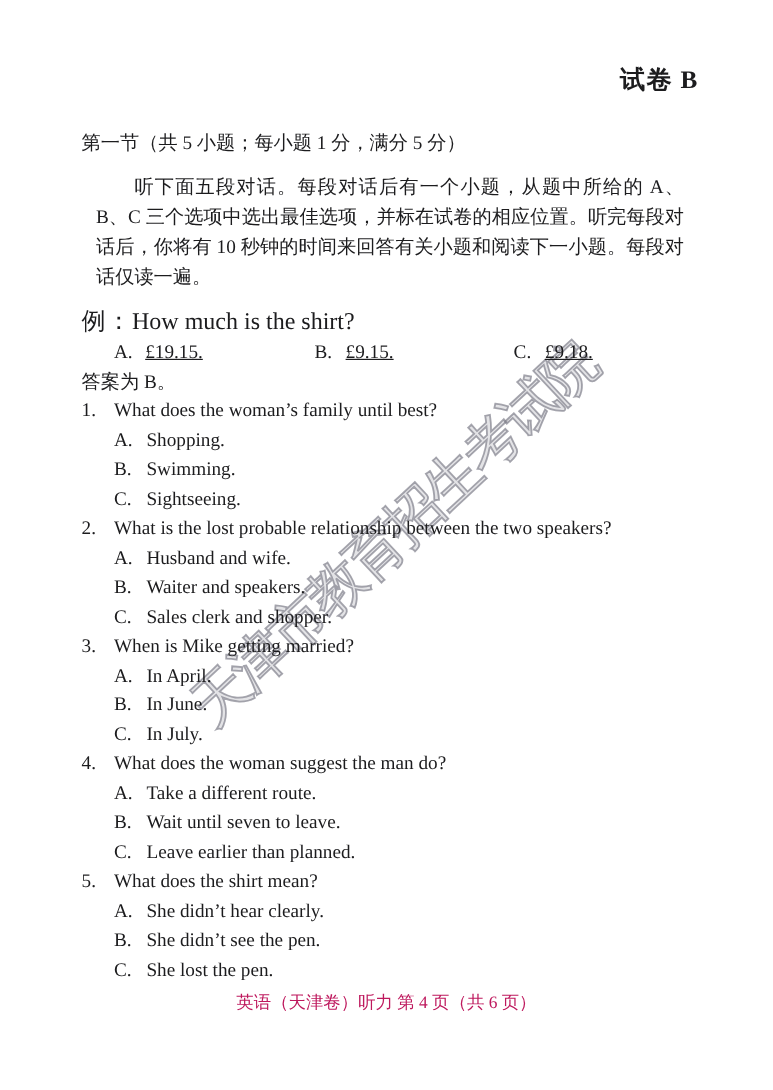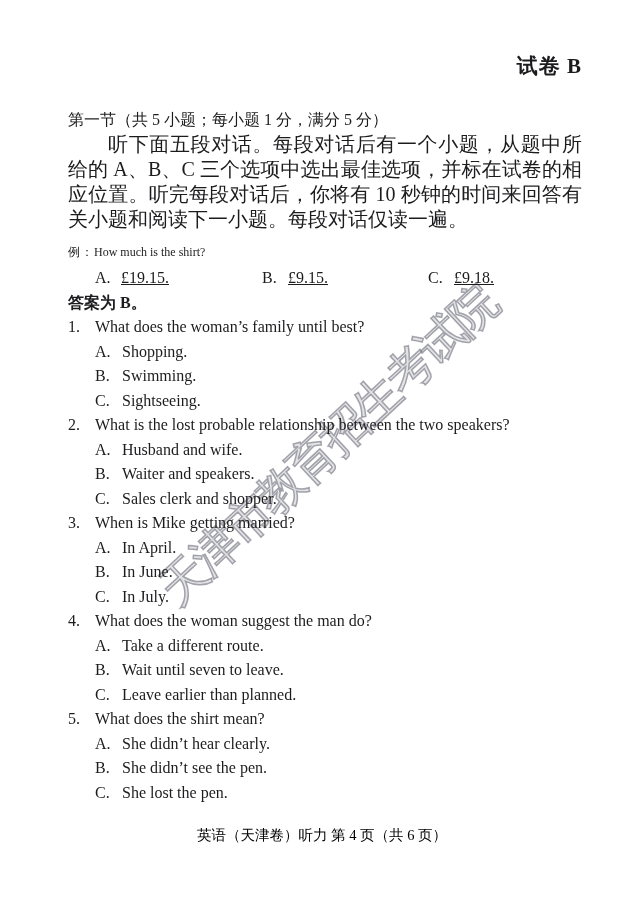--- a/index.html
+++ b/index.html
@@ -40,64 +40,63 @@
     font-size: 21px;
     letter-spacing: 1px;
     line-height: 28px;
   }
   .section-heading {
     margin-top: 27px;
     font-size: 16px;
     line-height: 25px;
   }
   .instructions {
-    font-size: 20px;
+    font-size: 16px;
     line-height: 25px;
     text-align: justify;
     text-indent: 2em;
-    margin: 0;
+    margin: 12px;
   }
   .example-line {
     margin-top: 8px;
-    font-size: 12px;
+    font-size: 20px;
     line-height: 25px;
   }
   .example-line .ex-label { letter-spacing: 1px; }
   .example-options {
     display: flex;
     margin-left: 27px;
     font-size: 16px;
     line-height: 25px;
     text-decoration: underline;
   }
   .example-options .ex-col-a { width: 167px; flex: none; }
   .example-options .ex-col-b { width: 166px; flex: none; }
   .example-options .ex-col-c { flex: 1; }
   .opt-letter-inline { display: inline-block; min-width: 17px; margin-right: 9px; }
   .answer-note {
     font-size: 16px;
     line-height: 25px;
-    font-weight: bold;
   }
   .questions { font-size: 16px; }
   .q-row { display: flex; line-height: 24.5px; }
   .q-num { width: 27px; flex: none; }
   .q-text { flex: 1; }
   .opt-row { display: flex; margin-left: 27px; line-height: 24.5px; }
   .opt-letter { width: 27px; flex: none; }
   .opt-text { flex: 1; }
   .footer {
     position: absolute;
     left: 0;
     right: 0;
     top: 826px;
     text-align: center;
     font-size: 14.5px;
     z-index: 2;
-    color: #000000;
+    color: #be185d;
   }
 </style>
 </head>
 <body>
 
 <div class="page">
 
   <div class="watermark">天津市教育招生考试院</div>
 
   <div class="content">

